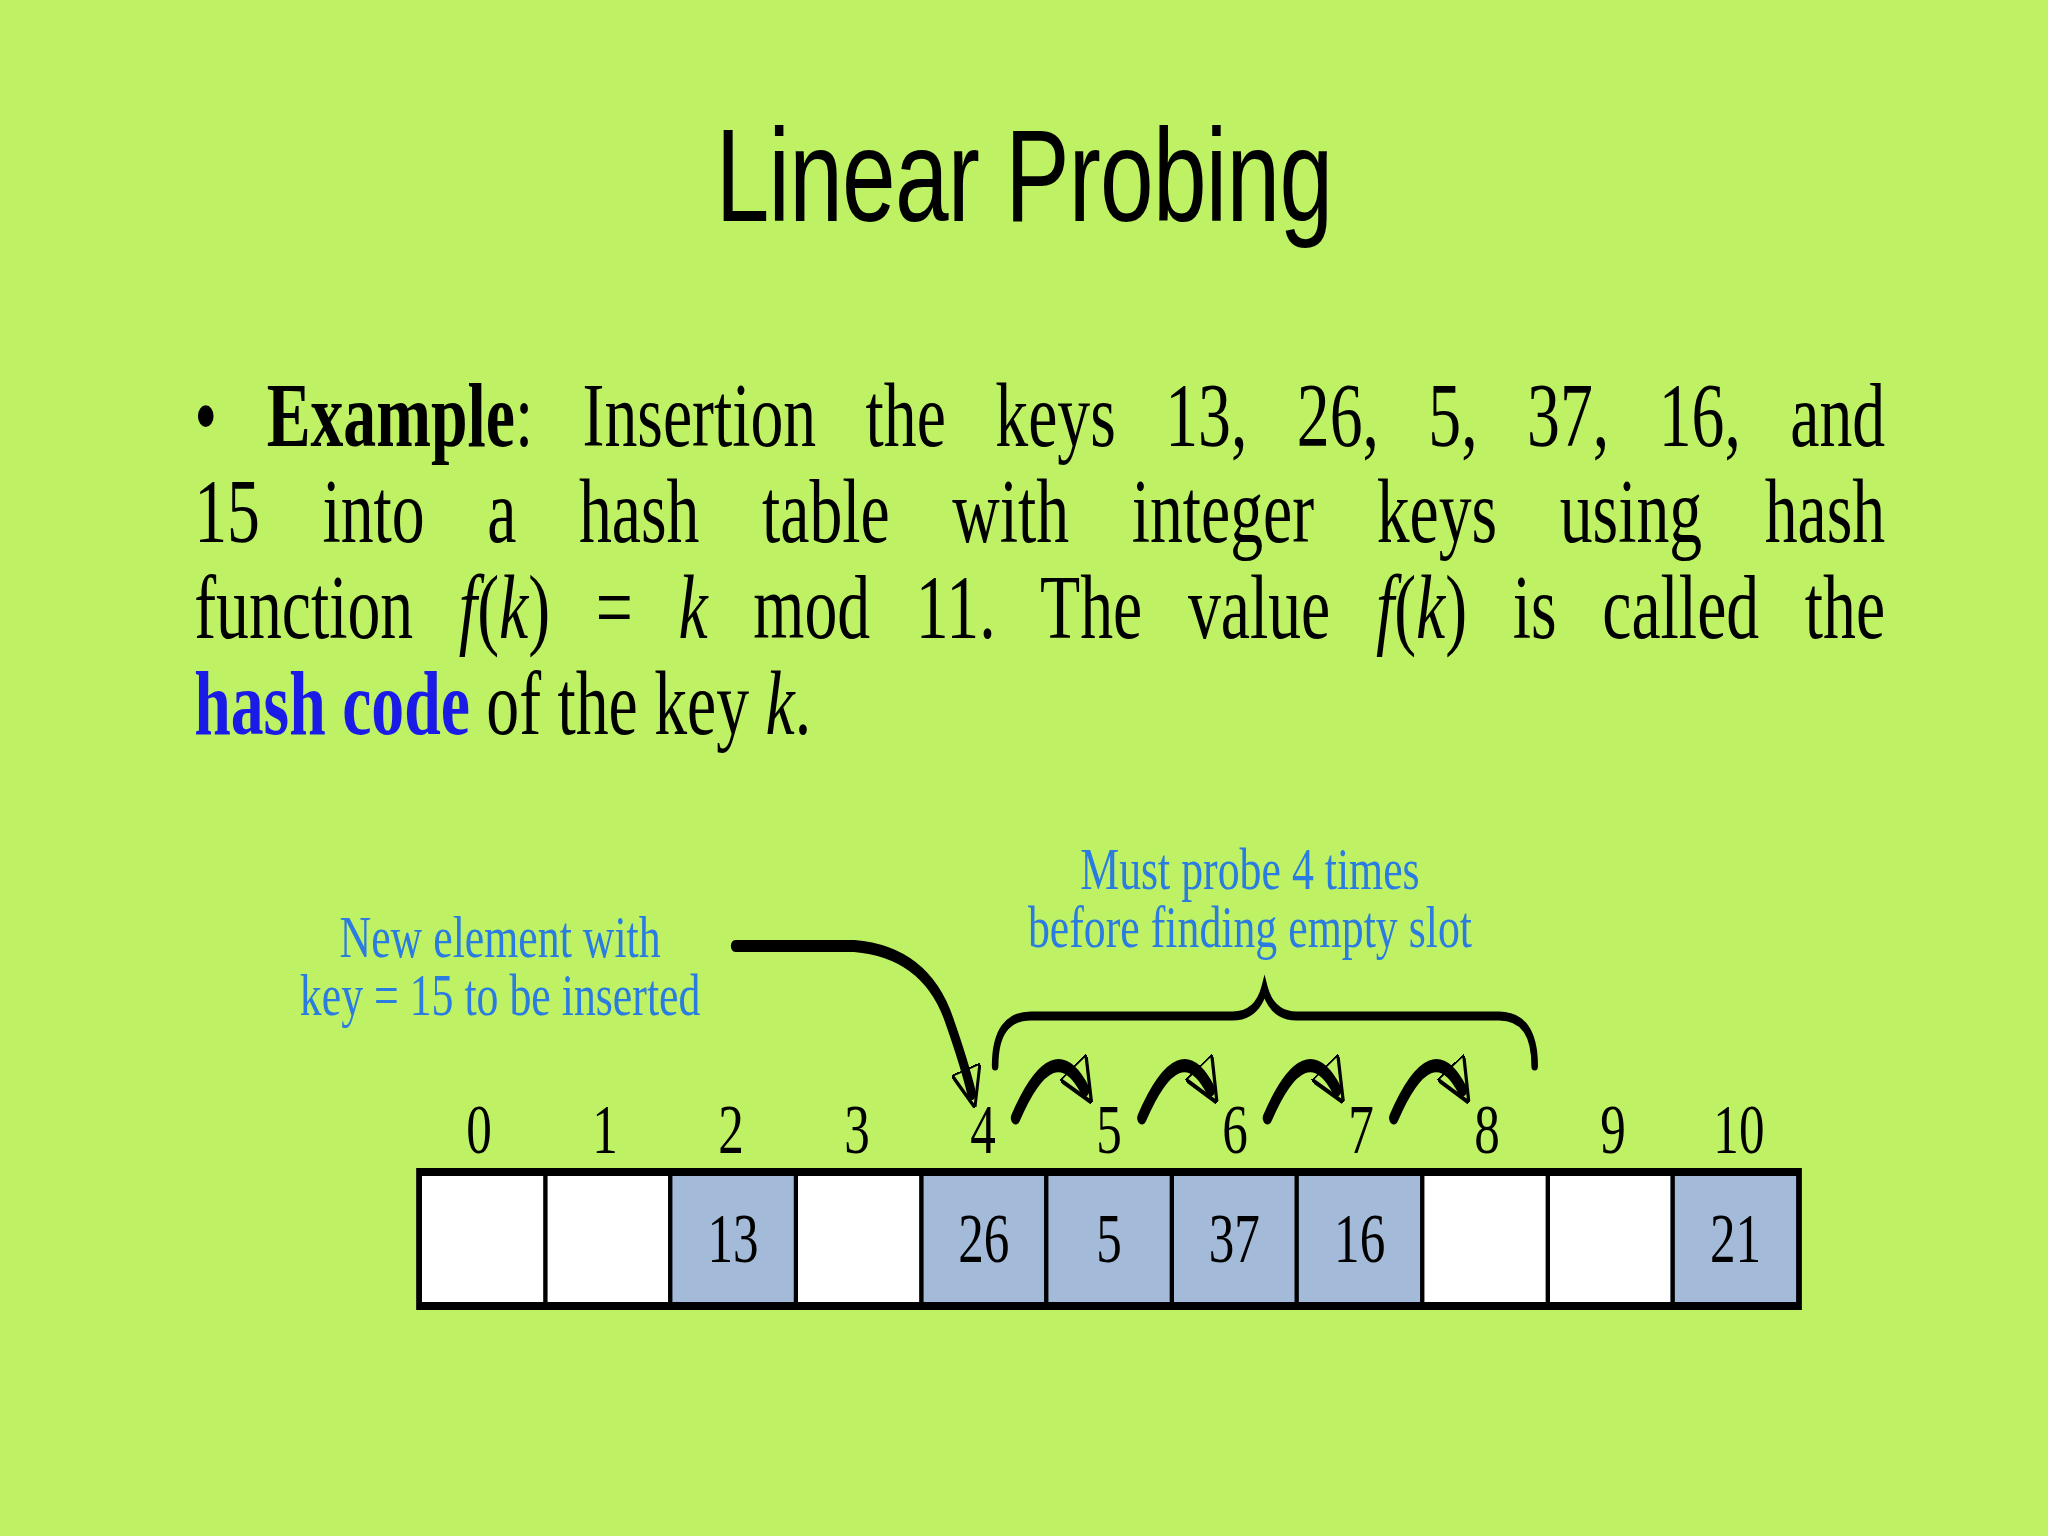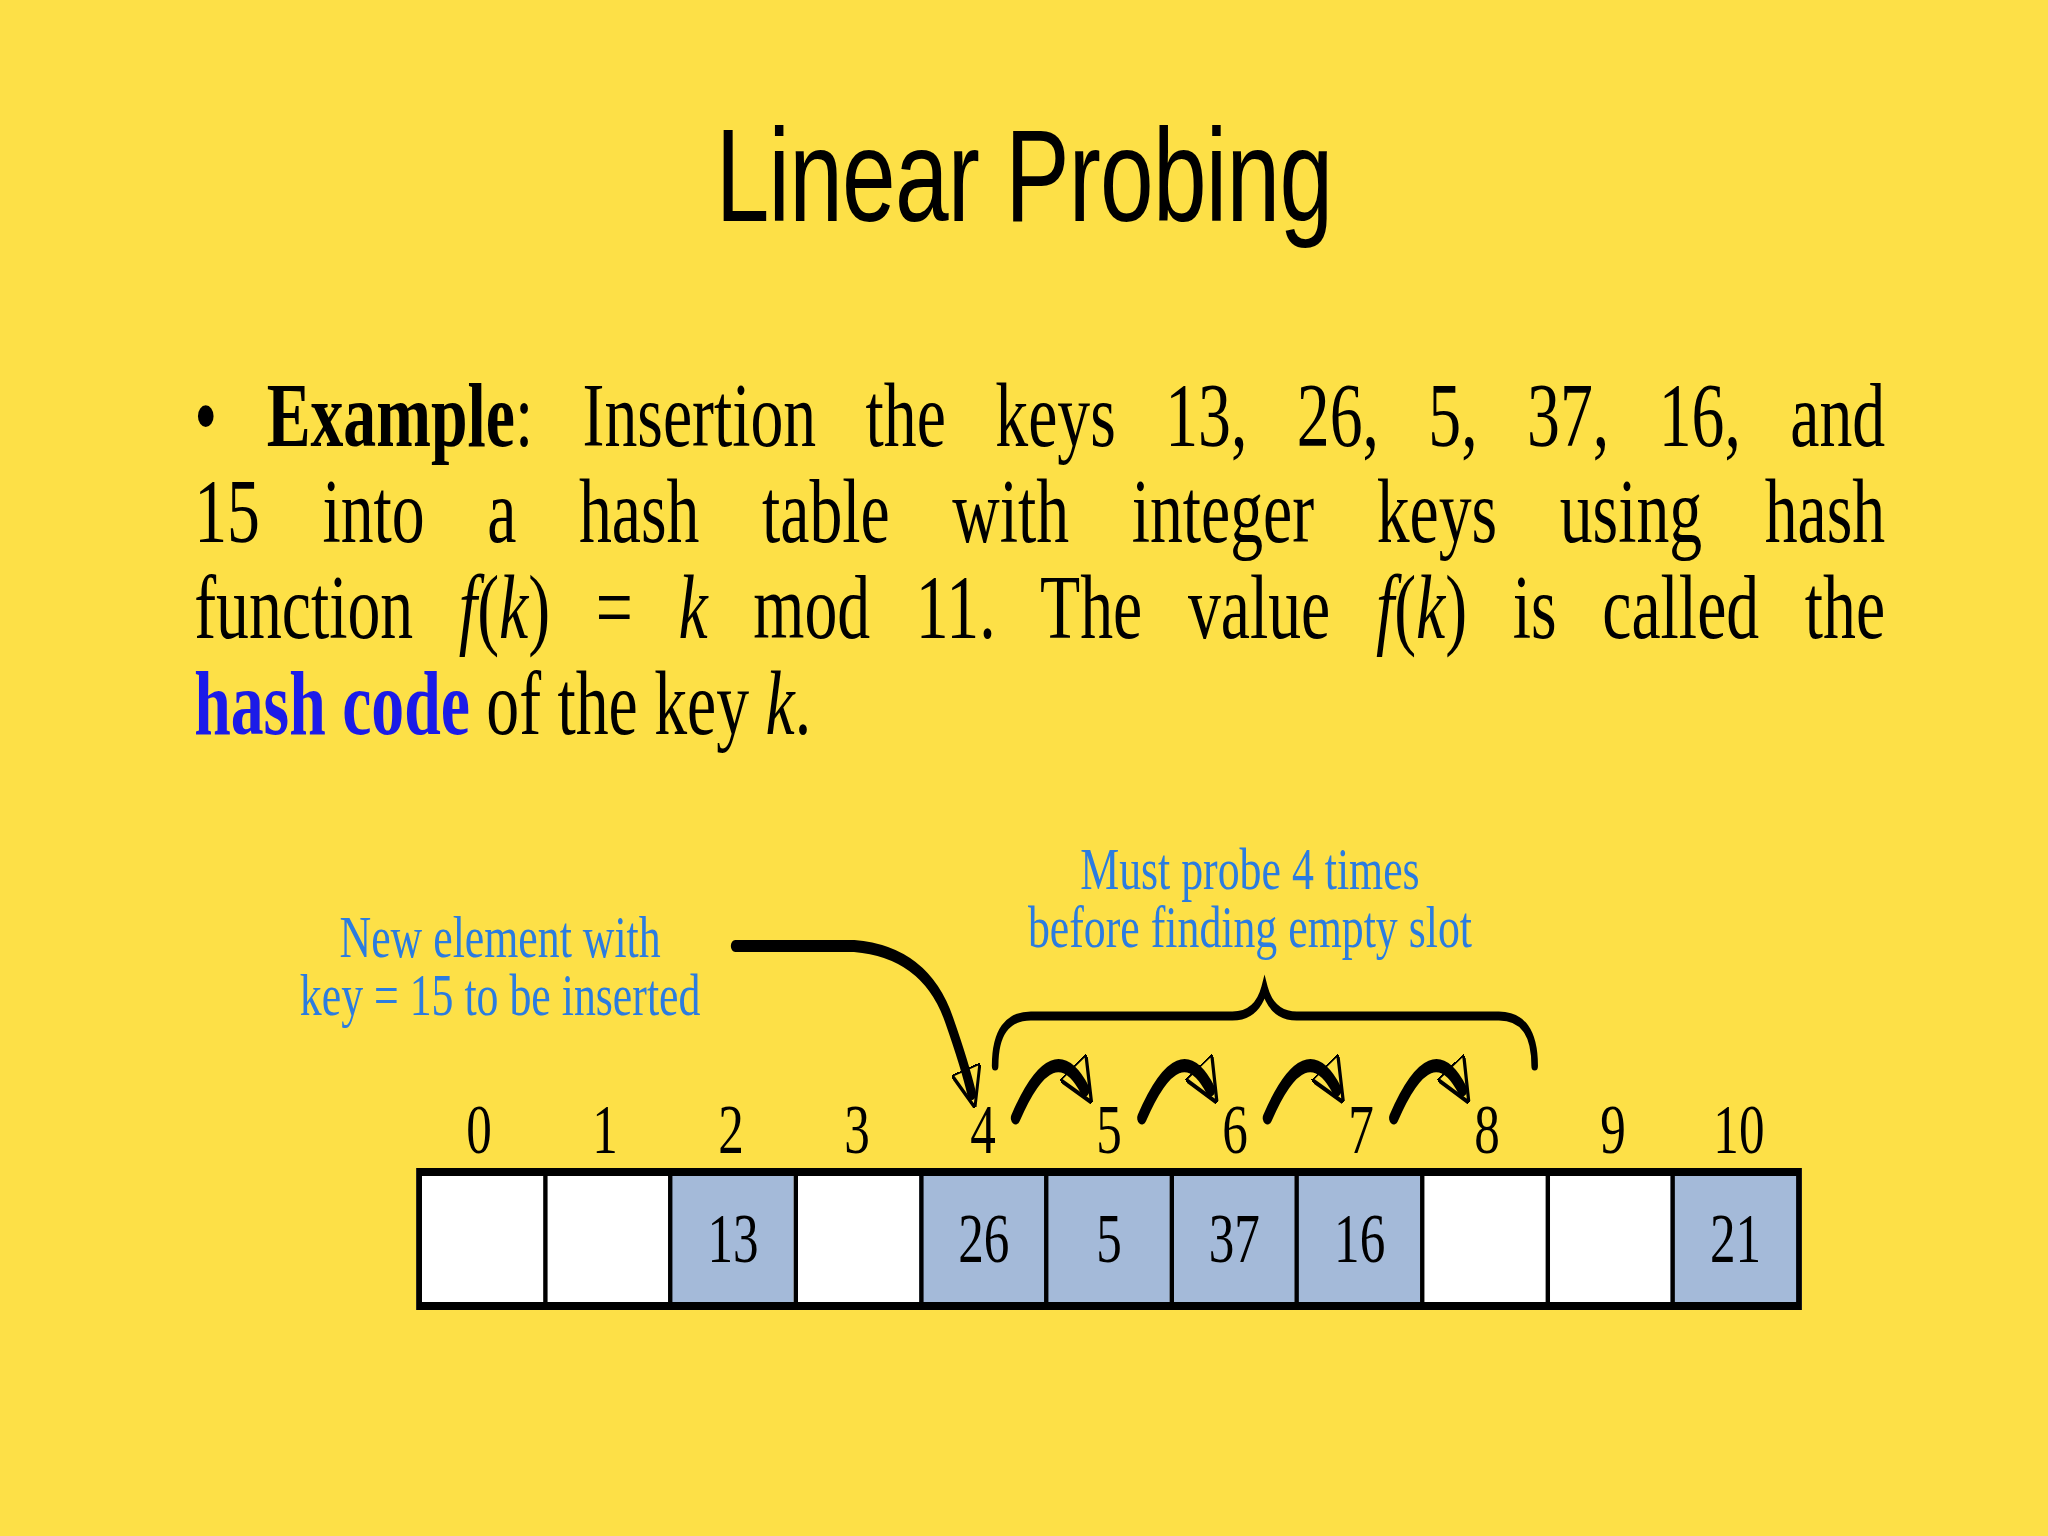--- a/index.html
+++ b/index.html
@@ -6,21 +6,21 @@
     --cell-fill:#a4bad9;
     --label-blue:#2b7ce0;
     --hash-blue:#1b1be8;
     --ink:#000000;
   }
   html,body{
     margin:0;padding:0;background:#ffffff;
     width:2048px;height:1536px;overflow:hidden;
   }
   .slide{
-    position:relative;width:2048px;height:1536px;background:#fde047;
+    position:relative;width:2048px;height:1536px;background:#bef264;
   }
   
   .wide{
     position:absolute;left:0;top:0;width:2805px;height:1536px;
     transform:scaleX(0.7301);transform-origin:0 0;
   }
   .title{
     position:absolute;left:0;top:96px;width:2805px;
     text-align:center;
     font-family:"Liberation Sans",sans-serif;

